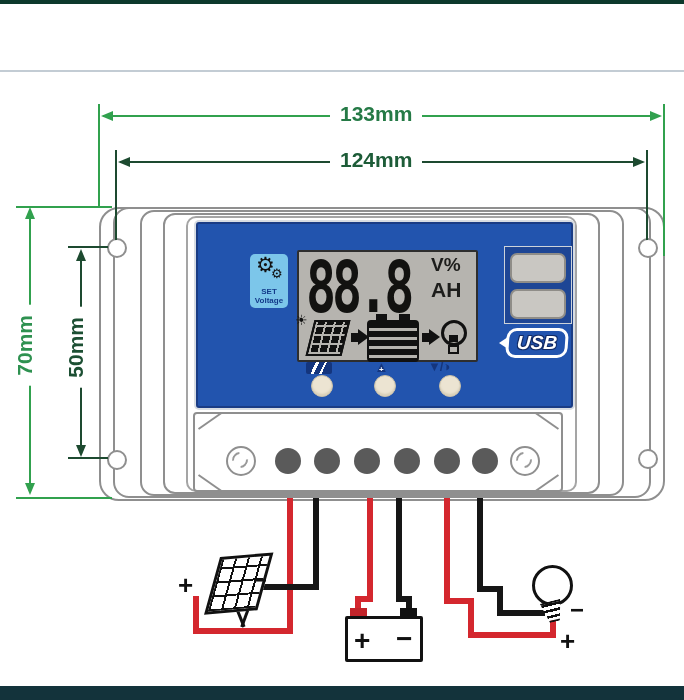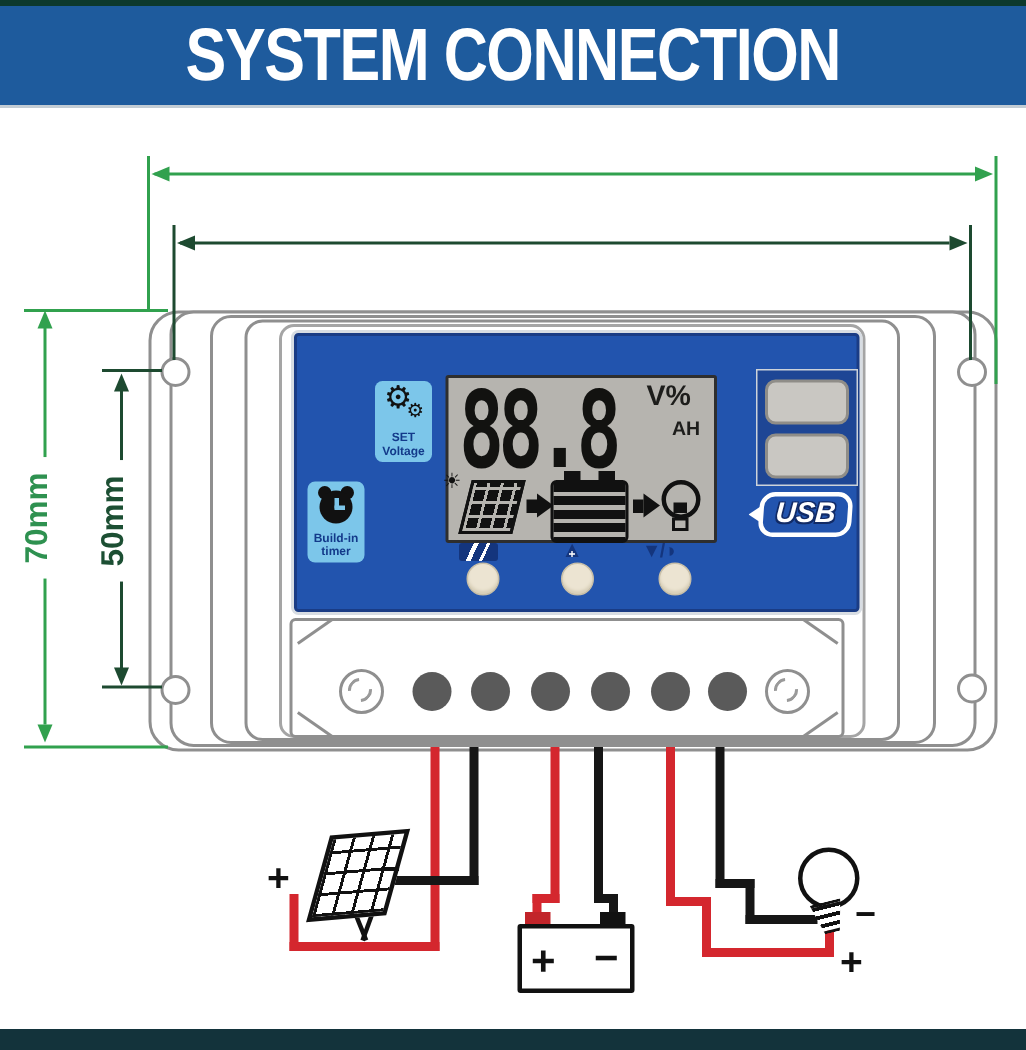--- a/index.html
+++ b/index.html
@@ -37,23 +37,20 @@
   .screw .inner{position:absolute;left:4px;top:4px;width:16px;height:16px;border-radius:50%;
          border:2px solid #9a9a9a;border-top-color:transparent;border-bottom-color:transparent;
          box-sizing:border-box;transform:rotate(40deg);}
 </style>
 </head>
 <body>
 
 <div id="page">
 
   <div class="abs" style="left:0;top:0;width:684px;height:4px;background:#0d392c;"></div>
-  <div class="abs" style="left:0;top:4px;width:684px;height:66px;background:#1e5b9d;display:flex;align-items:center;justify-content:center;">
-    <span style="color:#fff;font-weight:900;font-size:42px;letter-spacing:-1px;transform:scaleY(1.18) scaleX(0.97);white-space:nowrap;">SYSTEM CONNECTION</span>
-  </div>
   <div class="abs" style="left:0;top:70px;width:684px;height:2px;background:#c3ccd4;"></div>
 
   <div class="layer" style="left:99px;top:207px;width:566px;height:294px;border-radius:20px;"></div>
   <div class="layer" style="left:113px;top:207px;width:538px;height:291px;border-radius:16px;"></div>
   <div class="layer" style="left:140px;top:210px;width:484px;height:286px;border-radius:14px;"></div>
   <div class="layer" style="left:163px;top:213px;width:437px;height:281px;border-radius:12px;"></div>
   <div class="layer" style="left:186px;top:216px;width:391px;height:276px;border-radius:10px;border-color:#a5a5a5;"></div>
 
   <div class="hole" style="left:107px;top:238px;"></div>
   <div class="hole" style="left:107px;top:450px;"></div>
@@ -63,36 +60,25 @@
   <div class="abs" style="left:196px;top:222px;width:377px;height:186px;background:#2254ae;border:2px solid #1a3c85;border-radius:3px;box-shadow:0 0 0 2px #d8dde3;z-index:2;"></div>
 
   <div class="badge" style="left:250px;top:254px;">
     <div style="position:relative;width:28px;height:27px;">
       <span style="position:absolute;left:1px;top:-4px;font-size:21px;color:#111;">⚙</span>
       <span style="position:absolute;left:16px;top:9px;font-size:13px;color:#111;">⚙</span>
     </div>
     <div class="txt"><span>SET</span><br>
          <span>Voltage</span></div>
   </div>
-  <div class="badge" style="left:205px;top:321px;">
-    <div style="position:relative;width:28px;height:26px;">
-      <div style="position:absolute;left:2px;top:0;width:9px;height:9px;border-radius:50%;background:#111;"></div>
-      <div style="position:absolute;left:17px;top:0;width:9px;height:9px;border-radius:50%;background:#111;"></div>
-      <div style="position:absolute;left:3px;top:3px;width:22px;height:22px;border-radius:50%;background:#111;"></div>
-      <div style="position:absolute;left:13px;top:8px;width:2.5px;height:7px;background:#7cc6ea;"></div>
-      <div style="position:absolute;left:13px;top:13px;width:7px;height:2.5px;background:#7cc6ea;"></div>
-    </div>
-    <div class="txt"><span>Build-in</span><br>
-         <span>timer</span></div>
-  </div>
 
   <div class="abs" style="left:297px;top:250px;width:181px;height:112px;background:#b6b4af;border:2px solid #2e2e2e;border-radius:2px;z-index:3;"></div>
   <div class="abs" style="left:306px;top:252px;z-index:4;font-family:'DejaVu Sans Mono',monospace;font-weight:bold;font-size:50px;line-height:50px;letter-spacing:-4px;color:#121210;transform:scaleY(1.42);transform-origin:top left;">88.8</div>
   <div class="abs" style="left:431px;top:254px;z-index:4;font-weight:bold;font-size:19px;color:#1d1d1b;">V%</div>
-  <div class="abs" style="left:448px;top:278px;z-index:4;font-weight:bold;font-size:13px;color:#1d1d1b;">AH</div>
+  <div class="abs" style="left:431px;top:278px;z-index:4;font-weight:bold;font-size:21px;color:#1d1d1b;">AH</div>
 
   <span class="abs" style="left:295px;top:312px;z-index:4;font-size:14px;color:#111;">☀</span>
   <div class="abs" style="left:310px;top:320px;width:36px;height:36px;z-index:4;background-color:#111;border:2px solid #111;
               background-image:repeating-linear-gradient(90deg,#b6b4af 0 2px,transparent 2px 9px),repeating-linear-gradient(0deg,#b6b4af 0 2px,transparent 2px 9px);
               transform:skewX(-14deg);"></div>
   <div class="abs" style="left:351px;top:333px;width:7px;height:9px;background:#111;z-index:4;"></div>
   <div class="arr" style="left:358px;top:329px;border-top:8px solid transparent;border-bottom:8px solid transparent;border-left:11px solid #111;z-index:4;"></div>
   <div class="abs" style="left:367px;top:314px;width:52px;height:48px;z-index:4;">
     <div style="position:absolute;left:9px;top:0;width:11px;height:7px;background:#111;"></div>
     <div style="position:absolute;left:32px;top:0;width:11px;height:7px;background:#111;"></div>
@@ -189,26 +175,28 @@
               background:repeating-linear-gradient(180deg,#111 0 2.5px,#fff 2.5px 6px);
               clip-path:polygon(8% 0,92% 0,70% 100%,30% 100%);transform:rotate(-14deg);"></div>
   <span class="plab" style="left:570px;top:598px;font-size:24px;">−</span>
   <span class="plab" style="left:560px;top:628px;font-size:26px;">+</span>
 
   <div class="vl g-br" style="left:98px;top:104px;height:104px;"></div>
   <div class="vl g-br" style="left:663px;top:104px;height:152px;"></div>
   <div class="hl g-br" style="left:103px;top:115px;width:547px;"></div>
   <div class="arr" style="left:101px;top:111px;border-top:5px solid transparent;border-bottom:5px solid transparent;border-right:12px solid #31a14e;"></div>
   <div class="arr" style="left:650px;top:111px;border-top:5px solid transparent;border-bottom:5px solid transparent;border-left:12px solid #31a14e;"></div>
+  <span class="dimlbl c133" style="left:330px;top:102px;">133mm</span>
 
   <div class="vl g-dk" style="left:115px;top:150px;height:90px;"></div>
   <div class="vl g-dk" style="left:646px;top:150px;height:90px;"></div>
   <div class="hl g-dk" style="left:120px;top:161px;width:513px;"></div>
   <div class="arr" style="left:118px;top:157px;border-top:5px solid transparent;border-bottom:5px solid transparent;border-right:12px solid #1d4a30;"></div>
   <div class="arr" style="left:633px;top:157px;border-top:5px solid transparent;border-bottom:5px solid transparent;border-left:12px solid #1d4a30;"></div>
+  <span class="dimlbl c124" style="left:330px;top:148px;">124mm</span>
 
   <div class="hl g-br" style="left:16px;top:206px;width:96px;"></div>
   <div class="hl g-br" style="left:16px;top:497px;width:96px;"></div>
   <div class="vl g-br" style="left:29px;top:215px;height:268px;"></div>
   <div class="arr" style="left:25px;top:207px;border-left:5px solid transparent;border-right:5px solid transparent;border-bottom:12px solid #31a14e;"></div>
   <div class="arr" style="left:25px;top:483px;border-left:5px solid transparent;border-right:5px solid transparent;border-top:12px solid #31a14e;"></div>
   <span class="vdimlbl c70" style="left:13px;top:305px;">70mm</span>
 
   <div class="hl g-dk" style="left:68px;top:246px;width:40px;"></div>
   <div class="hl g-dk" style="left:68px;top:457px;width:40px;"></div>

